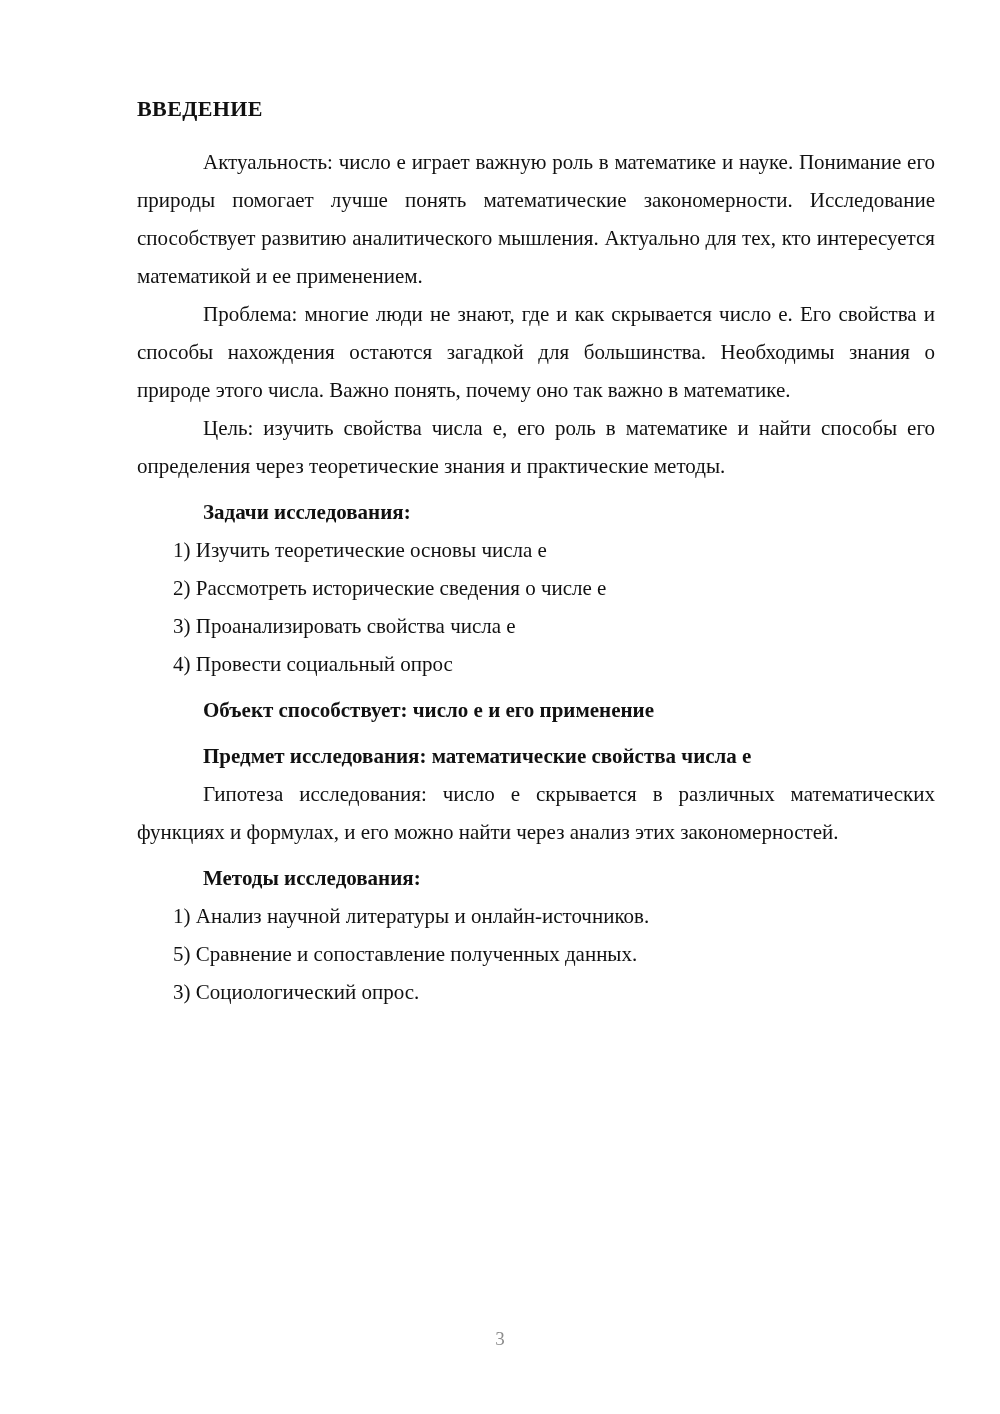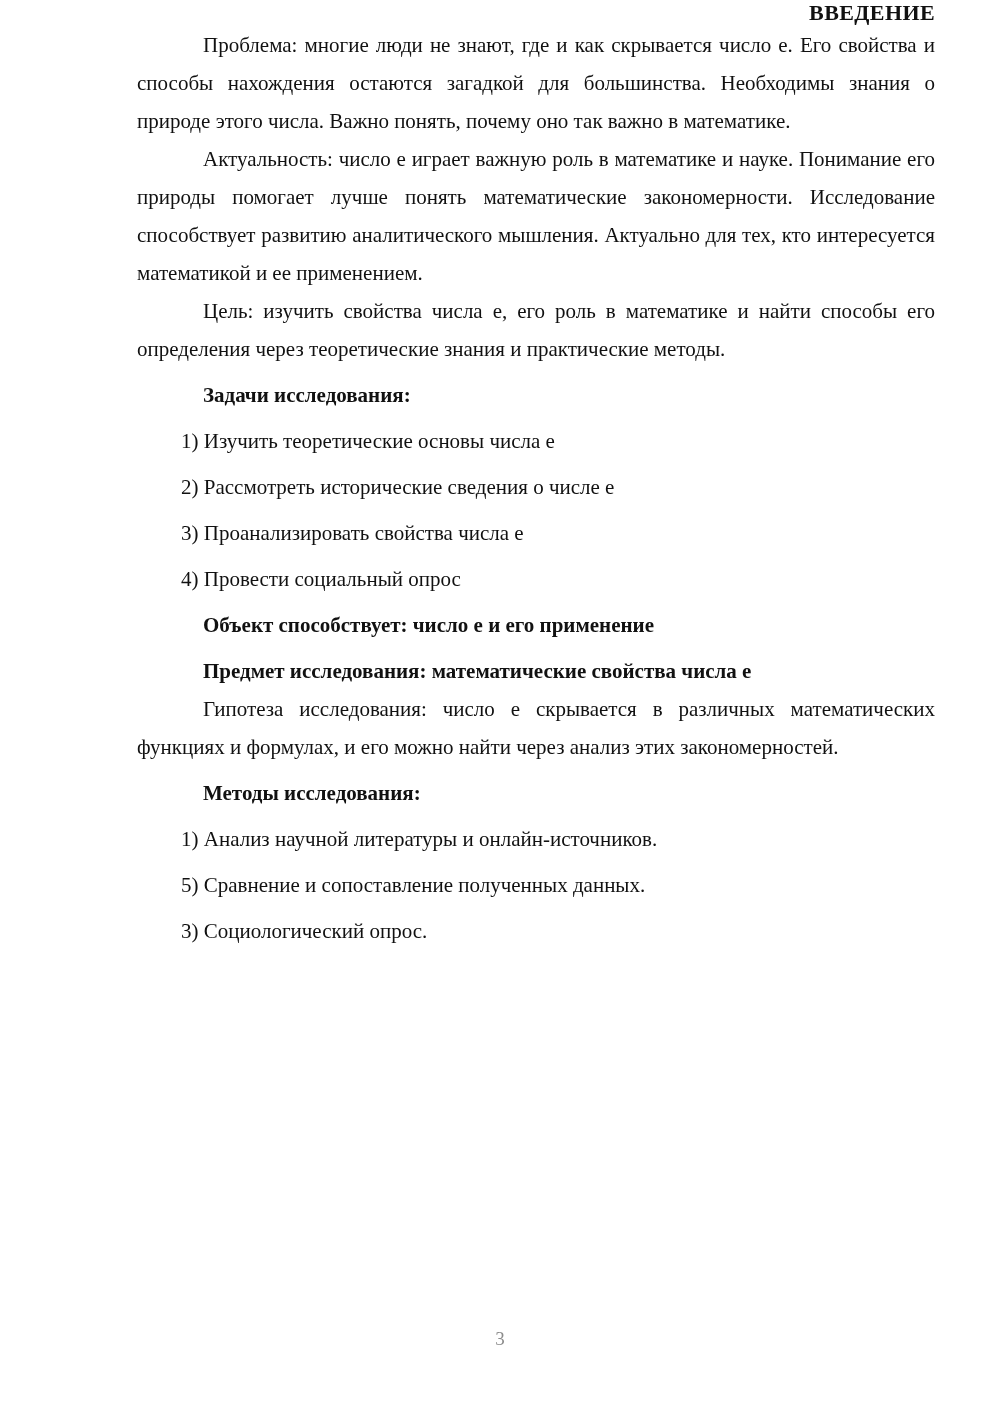--- a/index.html
+++ b/index.html
@@ -21,22 +21,23 @@
   }
   .content {
     position: absolute;
     left: 137px;
     top: 0;
     width: 798px;
   }
   .doc-title {
     font-size: 22px;
     font-weight: bold;
-    text-align: right;
+    text-align: left;
     margin: 0;
+    padding-top: 96px;
     letter-spacing: 0.4px;
     line-height: 1.2;
   }
   .para {
     font-size: 21px;
     line-height: 38px;
     text-align: justify;
     text-justify: inter-word;
     margin: 0;
     text-indent: 66px;
@@ -67,21 +68,21 @@
   }
   .list {
     margin: 0;
     padding: 0;
     list-style: none;
   }
   .list li {
     font-size: 21px;
     line-height: 38px;
     padding-left: 36px;
-    margin: 8px;
+    margin: 0;
     white-space: nowrap;
   }
   .page-number {
     position: absolute;
     left: 0;
     right: 0;
     top: 1328px;
     text-align: center;
     font-size: 19px;
     color: #8c8c8c;
@@ -89,23 +90,23 @@
   }
 </style>
 </head>
 <body>
 
 <div class="page">
   <div class="content">
 
     <h1 class="doc-title">ВВЕДЕНИЕ</h1>
 
+    <p class="para first">Актуальность: число е играет важную роль в математике и науке. Понимание его природы помогает лучше понять математические закономерности. Исследование способствует развитию аналитического мышления. Актуально для тех, кто интересуется математикой и ее применением.</p>
+
     <p class="para para-gap">Проблема: многие люди не знают, где и как скрывается число е. Его свойства и способы нахождения остаются загадкой для большинства. Необходимы знания о природе этого числа. Важно понять, почему оно так важно в математике.</p>
-
-    <p class="para first">Актуальность: число е играет важную роль в математике и науке. Понимание его природы помогает лучше понять математические закономерности. Исследование способствует развитию аналитического мышления. Актуально для тех, кто интересуется математикой и ее применением.</p>
 
     <p class="para para-gap">Цель: изучить свойства числа е, его роль в математике и найти способы его определения через теоретические знания и практические методы.</p>
 
     <p class="line indented block-gap">Задачи исследования:</p>
 
     <ul class="list">
       <li>1) Изучить теоретические основы числа е</li>
       <li>2) Рассмотреть исторические сведения о числе е</li>
       <li>3) Проанализировать свойства числа е</li>
       <li>4) Провести социальный опрос</li>

